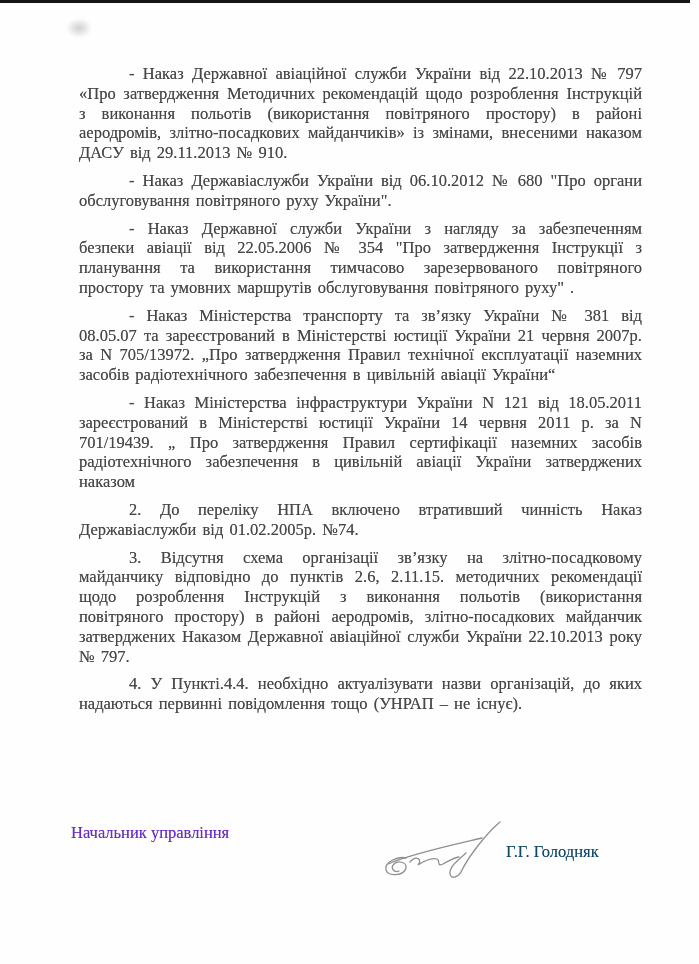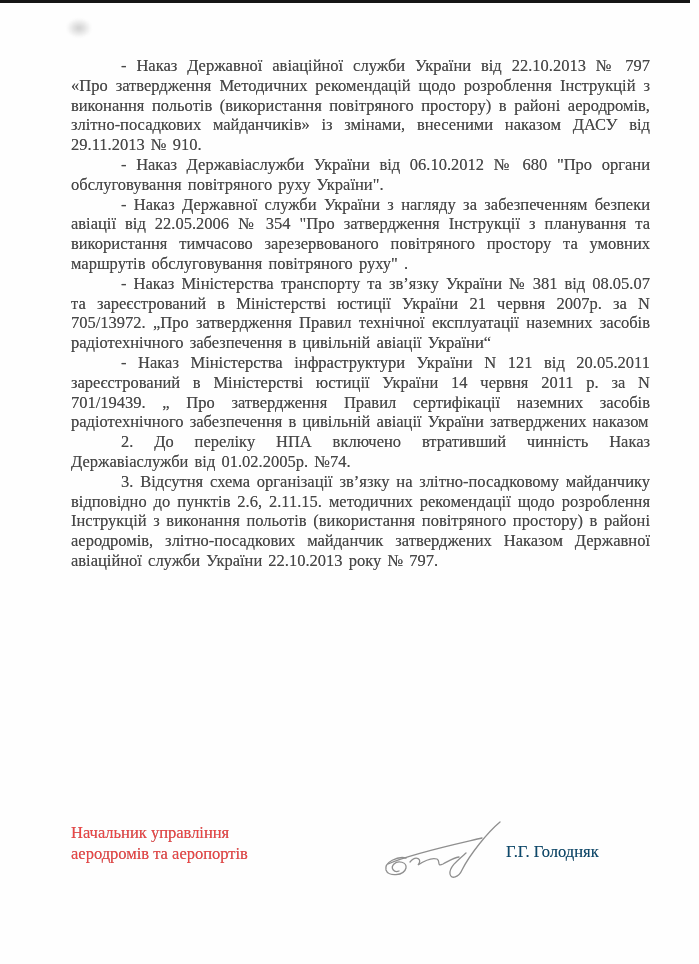--- a/index.html
+++ b/index.html
@@ -28,26 +28,26 @@
     position: absolute;
     left: 71px; top: 56px;
     width: 579px;
     color: #474747;
     font-size: 16.5px;
     line-height: 19.8px;
     text-align: justify;
     word-spacing: 2px;
     text-shadow: 0 0 0.5px rgba(71,71,71,0.65);
   }
-  .content p { margin: 0; text-indent: 50px; }
+  .content p { margin: 8px; text-indent: 50px; }
   .content p.closing { margin-top: 20px; }
   .signoff-title {
     position: absolute;
     left: 71px; top: 822px;
-    color: #ef4444;
+    color: #6d28d9;
     font-size: 16.5px;
     line-height: 21px;
     text-shadow: 0 0 0.5px rgba(75,75,75,0.6);
   }
   .signature-svg {
     position: absolute;
     left: 372px; top: 814px;
     width: 140px; height: 76px;
   }
   .signature-svg path {
@@ -70,28 +70,28 @@
 <div class="page">
 
   <div class="scan-top-line"></div>
   <div class="scan-smudge"></div>
 
   <div class="content">
     <p>- Наказ Державної авіаційної служби України від 22.10.2013 № 797 «Про затвердження Методичних рекомендацій щодо розроблення Інструкцій з виконання польотів (використання повітряного простору) в районі аеродромів, злітно-посадкових майданчиків» із змінами, внесеними наказом ДАСУ від 29.11.2013 № 910.</p>
     <p>- Наказ Державіаслужби України від 06.10.2012 № 680 "Про органи обслуговування повітряного руху України".</p>
     <p>- Наказ Державної служби України з нагляду за забезпеченням безпеки авіації від 22.05.2006 № 354 "Про затвердження Інструкції з планування та використання тимчасово зарезервованого повітряного простору та умовних маршрутів обслуговування повітряного руху" .</p>
     <p>- Наказ Міністерства транспорту та зв’язку України № 381 від 08.05.07 та зареєстрований в Міністерстві юстиції України 21 червня 2007р. за N 705/13972. „Про затвердження Правил технічної експлуатації наземних засобів радіотехнічного забезпечення в цивільній авіації  України“</p>
-    <p>- Наказ Міністерства інфраструктури України N 121 від 20.05.2011 зареєстрований в Міністерстві юстиції України 14 червня 2011 р. за N 701/19439. „ Про затвердження Правил сертифікації наземних засобів радіотехнічного забезпечення  в цивільній авіації України затверджених наказом</p>
+    <p>- Наказ Міністерства інфраструктури України N 121 від 18.05.2011 зареєстрований в Міністерстві юстиції України 14 червня 2011 р. за N 701/19439. „ Про затвердження Правил сертифікації наземних засобів радіотехнічного забезпечення  в цивільній авіації України затверджених наказом</p>
     <p>2. До переліку НПА включено втративший чинність Наказ Державіаслужби від 01.02.2005р. №74.</p>
     <p>3. Відсутня схема організації зв’язку на злітно-посадковому майданчику відповідно до пунктів 2.6, 2.11.15. методичних рекомендації щодо розроблення Інструкцій з виконання польотів (використання повітряного простору) в районі аеродромів, злітно-посадкових майданчик затверджених Наказом Державної авіаційної служби України 22.10.2013 року № 797.</p>
+    <p>4. У Пункті.4.4. необхідно актуалізувати назви організацій, до яких надаються первинні повідомлення тощо (УНРАП – не існує).</p>
   </div>
 
   <div class="signoff-title">
     <div>Начальник управління</div>
-    <div>аеродромів та аеропортів</div>
   </div>
 
   <svg class="signature-svg" viewBox="0 0 140 76" xmlns="http://www.w3.org/2000/svg">
     <path d="M128 8 C 116 18, 98 40, 90 56 C 87 63, 79 66, 78 60 C 77 53, 86 46, 94 39"></path>
     <path d="M16 50 C 38 40, 80 31, 110 24"></path>
     <path d="M34 44 C 26 42, 12 48, 14 56 C 16 63, 32 62, 34 54 C 35 48, 26 46, 22 50 C 18 54, 22 59, 27 57"></path>
     <path d="M38 48 C 44 41, 51 45, 46 51 C 52 47, 59 43, 65 45 C 69 47, 64 53, 71 50 C 77 47, 81 44, 87 43"></path>
   </svg>
 
   <div class="signer-name">Г.Г. Голодняк</div>

